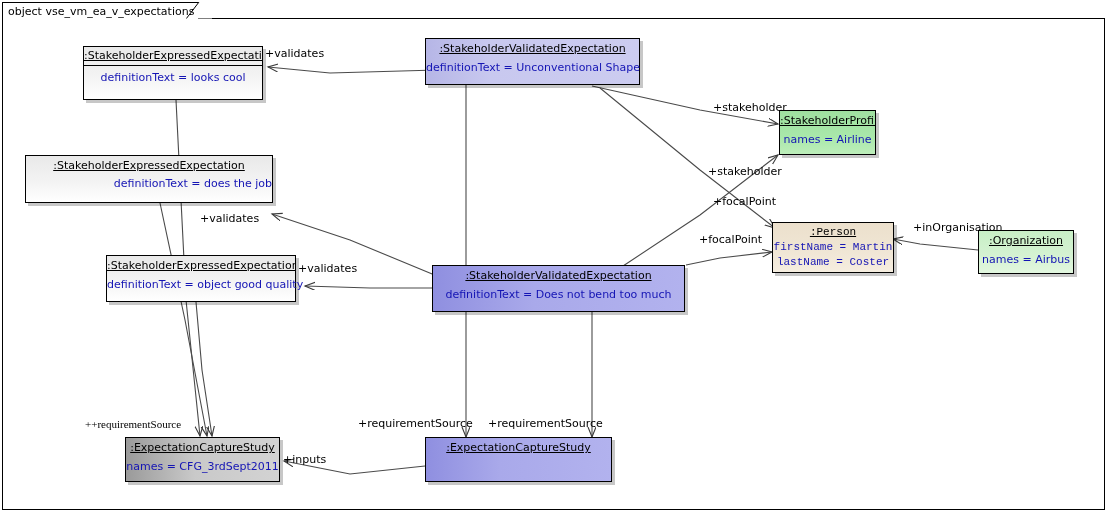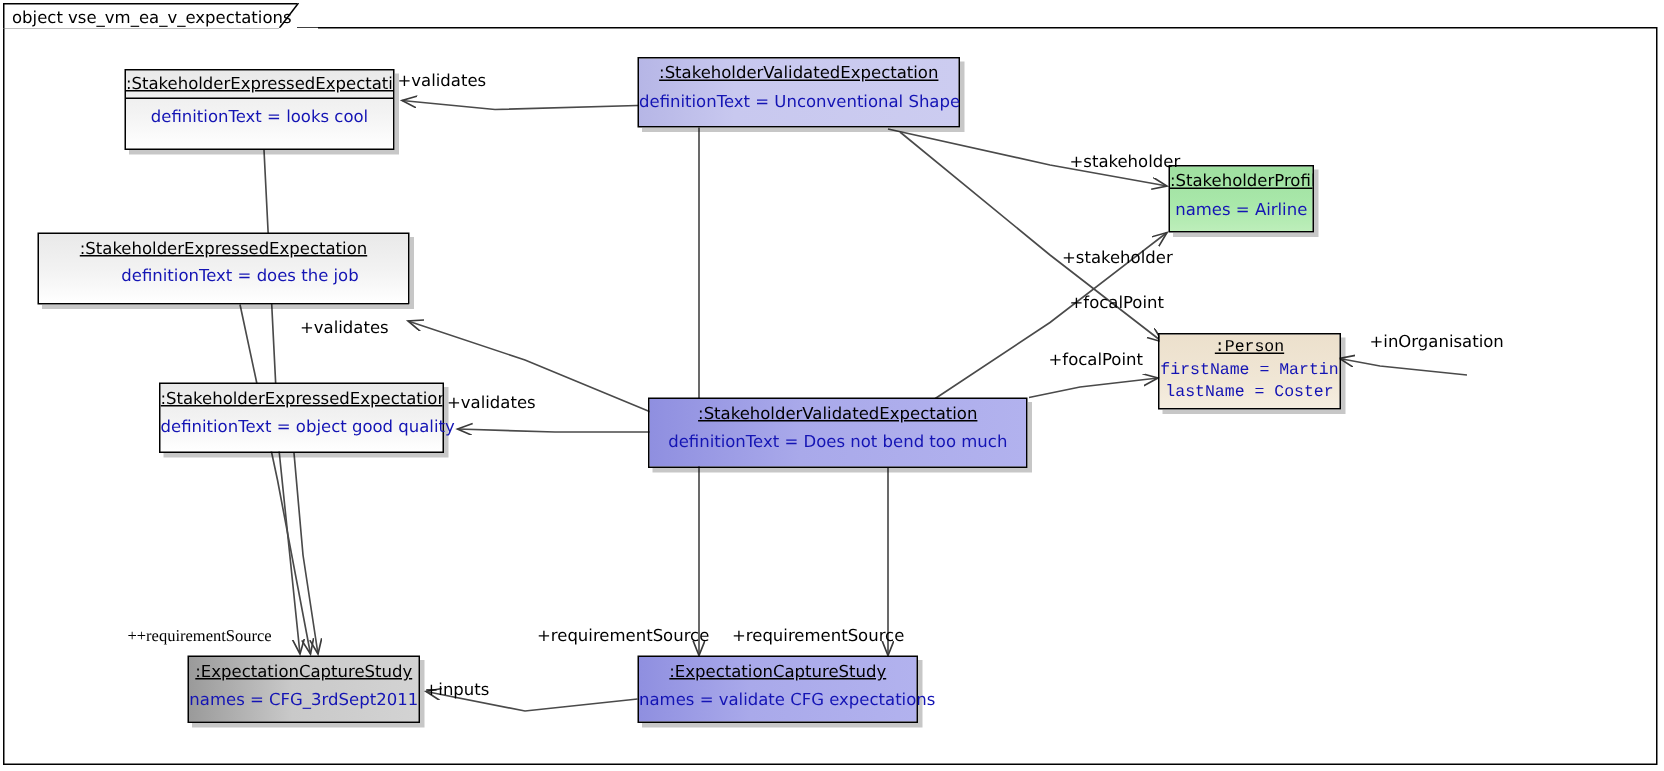--- a/index.html
+++ b/index.html
@@ -182,32 +182,38 @@
   <div class="obj fill-green" style="left:779px; top:110px; width:97px; height:45px;">
     <div class="name">:StakeholderProfile</div>
     <div class="attrs">
       <div class="attr">names = Airline</div>
     </div>
   </div>
 
   <div class="obj fill-grey" style="left:25px; top:155px; width:248px; height:48px;">
     <div class="name">:StakeholderExpressedExpectation</div>
     <div class="attrs" style="padding-top:3px;">
-      <div class="attr" style="text-align:center;padding-left:22px;">definitionText = does the job</div>
+      <div class="attr" style="text-align:right;padding-left:22px;">definitionText = does the job</div>
     </div>
   </div>
 
   <div class="obj fill-tan" style="left:772px; top:222px; width:122px; height:51px;">
     <div class="name" style="padding-top:2px;">:Person</div>
     <div class="attrs" style="padding-top:1px;">
       <div class="attr">firstName = Martin</div>
       <div class="attr">lastName = Coster</div>
     </div>
   </div>
 
+  <div class="obj fill-green-light" style="left:978px; top:230px; width:96px; height:44px;">
+    <div class="name">:Organization</div>
+    <div class="attrs">
+      <div class="attr">names = Airbus</div>
+    </div>
+  </div>
 
   <div class="obj fill-grey" style="left:106px; top:255px; width:190px; height:47px;">
     <div class="name">:StakeholderExpressedExpectation</div>
     <div class="attrs">
       <div class="attr">definitionText = object good quality</div>
     </div>
   </div>
 
   <div class="obj fill-purple-dark" style="left:432px; top:265px; width:253px; height:47px;">
     <div class="name">:StakeholderValidatedExpectation</div>
@@ -218,23 +224,20 @@
 
   <div class="obj fill-grey-dark" style="left:125px; top:437px; width:155px; height:45px;">
     <div class="name">:ExpectationCaptureStudy</div>
     <div class="attrs">
       <div class="attr">names = CFG_3rdSept2011</div>
     </div>
   </div>
 
   <div class="obj fill-purple-dark" style="left:425px; top:437px; width:187px; height:45px;">
     <div class="name">:ExpectationCaptureStudy</div>
-    <div class="attrs">
-      <div class="attr">names = validate CFG expectations</div>
-    </div>
   </div>
 
   <div class="elabel" style="left:265px; top:48px;">+validates</div>
 
   <div class="elabel" style="left:713px; top:102px;">+stakeholder</div>
 
   <div class="elabel" style="left:708px; top:166px;">+stakeholder</div>
 
   <div class="elabel" style="left:713px; top:196px;">+focalPoint</div>
 

